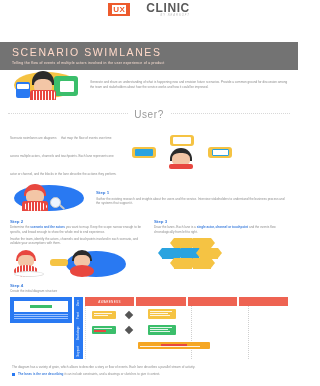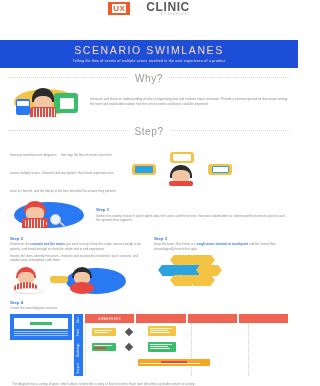--- a/index.html
+++ b/index.html
@@ -16,21 +16,21 @@
   .logo { display:flex; align-items:center; gap:16px; }
   .logo-mark {
     background:#ED5B2D; color:#fff; font-weight:bold; font-size:8px;
     padding:1px 3px; letter-spacing:.5px; border:1px solid #ED5B2D;
   }
   .logo-mark span { background:#fff; color:#ED5B2D; padding:0 1px; }
   .logo-word { color:#5a5a5a; font-weight:bold; font-size:12px; letter-spacing:.6px; }
   .logo-sub { color:#b9b9b9; font-size:2.6px; letter-spacing:1px; display:block; text-align:right; margin-top:-1px;}
 
   
-  .banner { background:#1d4ed8; color:#fff; text-align:center; padding:4px 12px 5px;margin-top:24px; }
+  .banner { background:#737373; color:#fff; text-align:left; padding:4px 12px 5px;margin-top:24px; }
   .banner h1 { font-size:10.5px; font-weight:normal; letter-spacing:1.6px; color:#ffd9c9; }
   .banner p { font-size:3.4px; letter-spacing:.25px; margin-top:2.5px; color:#ffe3d6; line-height:1.3; }
 
   
   .sec-title { text-align:center; font-size:10px; color:#9a9a9a; font-weight:normal; letter-spacing:.6px; padding:5px 0 3px; position:relative;}
   .sec-title .dots { display:block; border-bottom:1px dotted #d8d8d8; position:absolute; left:8px; right:8px; top:50%; z-index:0;}
   .sec-title b { position:relative; z-index:1; background:#fff; padding:0 6px; font-weight:normal;}
 
   .body-txt { font-size:3.1px; line-height:1.5; color:#8d8d8d; }
   .body-txt .bold { font-weight:bold; color:#3b7ddd; }
@@ -114,42 +114,38 @@
         <i class="logo-sub">BY NEARSOFT</i>
       </div>
     </div>
   </div>
 
   <div class="banner">
     <h1>SCENARIO SWIMLANES</h1>
     <p>Telling the flow of events of multiple actors involved in the user experience of a product</p>
   </div>
 
-  <div class="sec-title">
-    <span class="dots"></span>
-    <b>Why?</b>
-  </div>
   <div class="why">
     <div class="why-art">
       <div class="blob" style="left:4px;top:2px;width:64px;height:26px;background:#F5C343;"></div>
       <div class="blob" style="left:44px;top:6px;width:24px;height:20px;background:#3BBE6B;border-radius:3px;"></div>
       <div class="blob" style="left:22px;top:1px;width:22px;height:14px;background:#2b2b2b;border-radius:11px 11px 0 0;"></div>
       <div class="blob" style="left:24px;top:9px;width:18px;height:14px;background:#F3C6A6;border-radius:40%;"></div>
       <div class="blob" style="left:20px;top:20px;width:26px;height:10px;background:#E8473F;border-radius:3px 3px 0 0;"></div>
       <div class="blob" style="left:21px;top:21px;width:24px;height:9px;background:repeating-linear-gradient(90deg,#E8473F 0 2px,#fff 2px 3px);border-radius:2px;"></div>
       <div class="blob" style="left:6px;top:12px;width:14px;height:16px;background:#2979F2;border-radius:2px;"></div>
       <div class="blob" style="left:7px;top:14px;width:12px;height:5px;background:#fff;border-radius:1px;"></div>
       <div class="blob" style="left:50px;top:11px;width:14px;height:11px;background:#fff;border-radius:1px;"></div>
     </div>
     <div class="why-txt body-txt">Generate and share an understanding of what is happening now and envision future scenarios. Provide a common ground for discussion among the team and stakeholders about how the service works and how it could be improved.</div>
   </div>
 
   <div class="sec-title">
     <span class="dots"></span>
-    <b>Step?</b>
+    <b>User?</b>
   </div>
   <div class="what">
     <div class="what-txt">
       <span class="body-txt bold">Scenario swimlanes are diagrams</span>
       <span class="body-txt">that map the flow of events over time across multiple actors, channels and touchpoints. Each lane represents one actor or channel, and the blocks in the lane describe the actions they perform.</span>
     </div>
     <div class="what-art">
       <div class="dev" style="left:46px;top:0;width:24px;height:11px;">
           <i style="width:18px;height:7px;background:#fff;"></i>
         </div>

